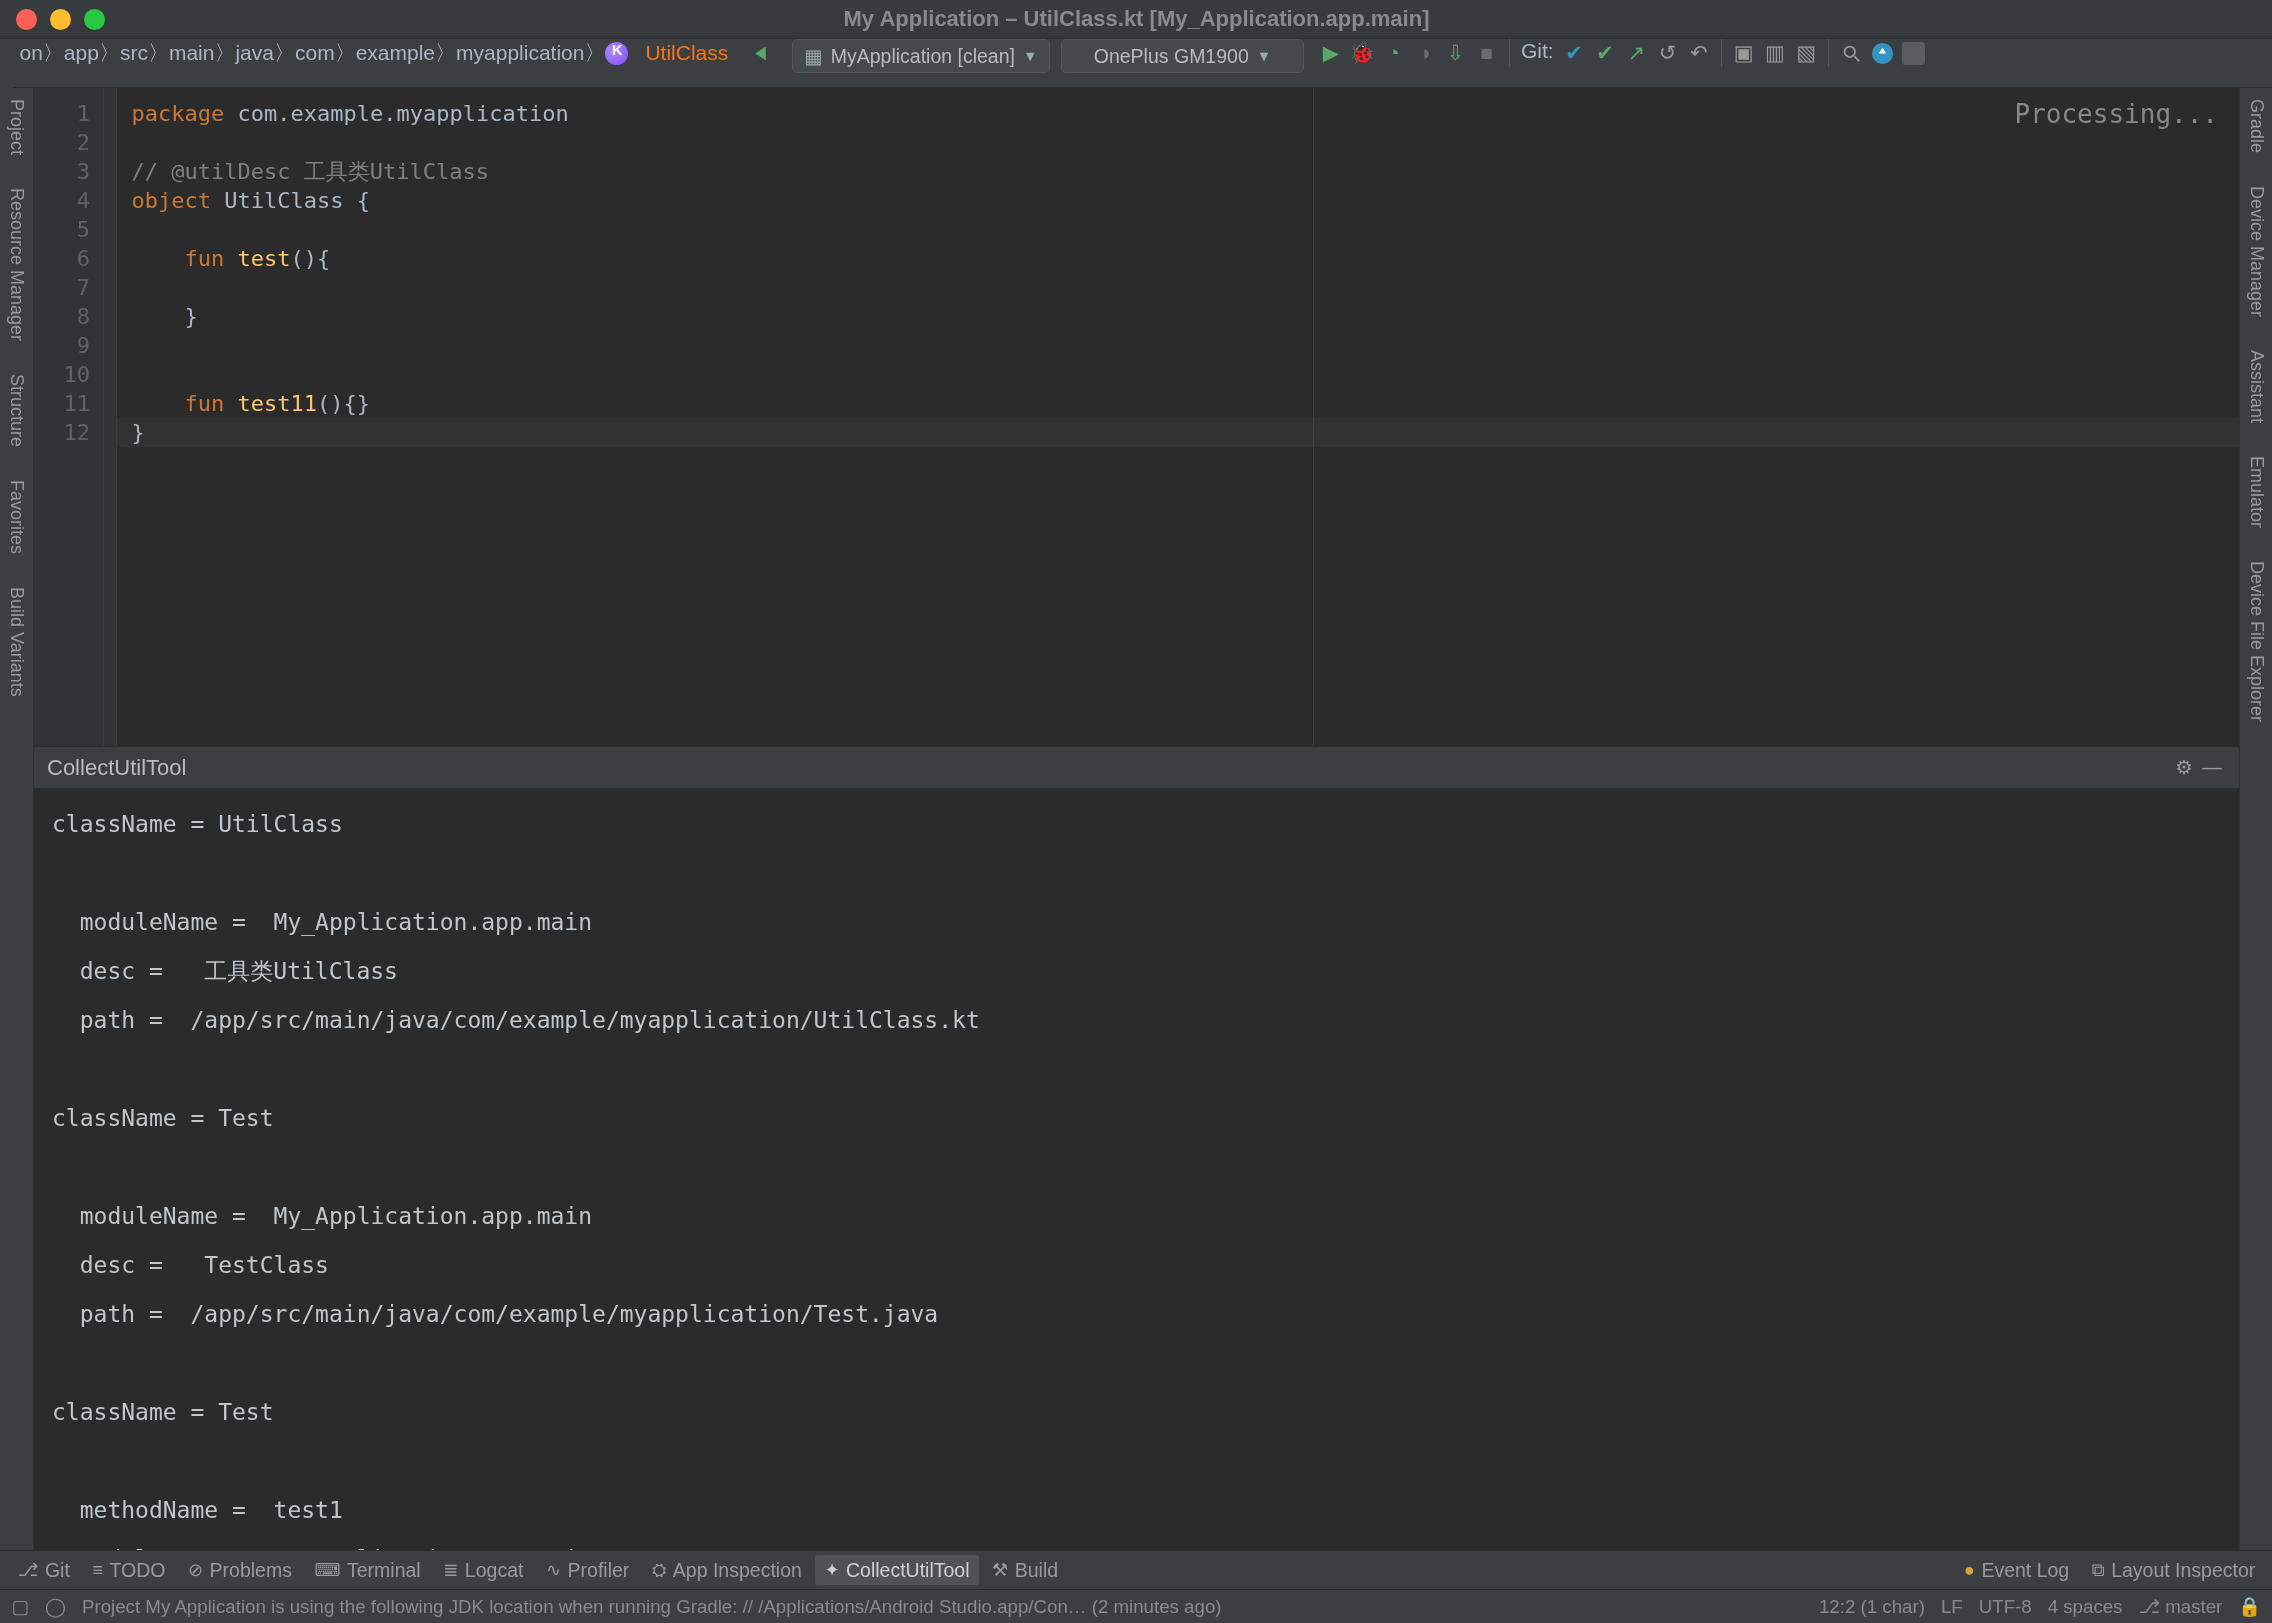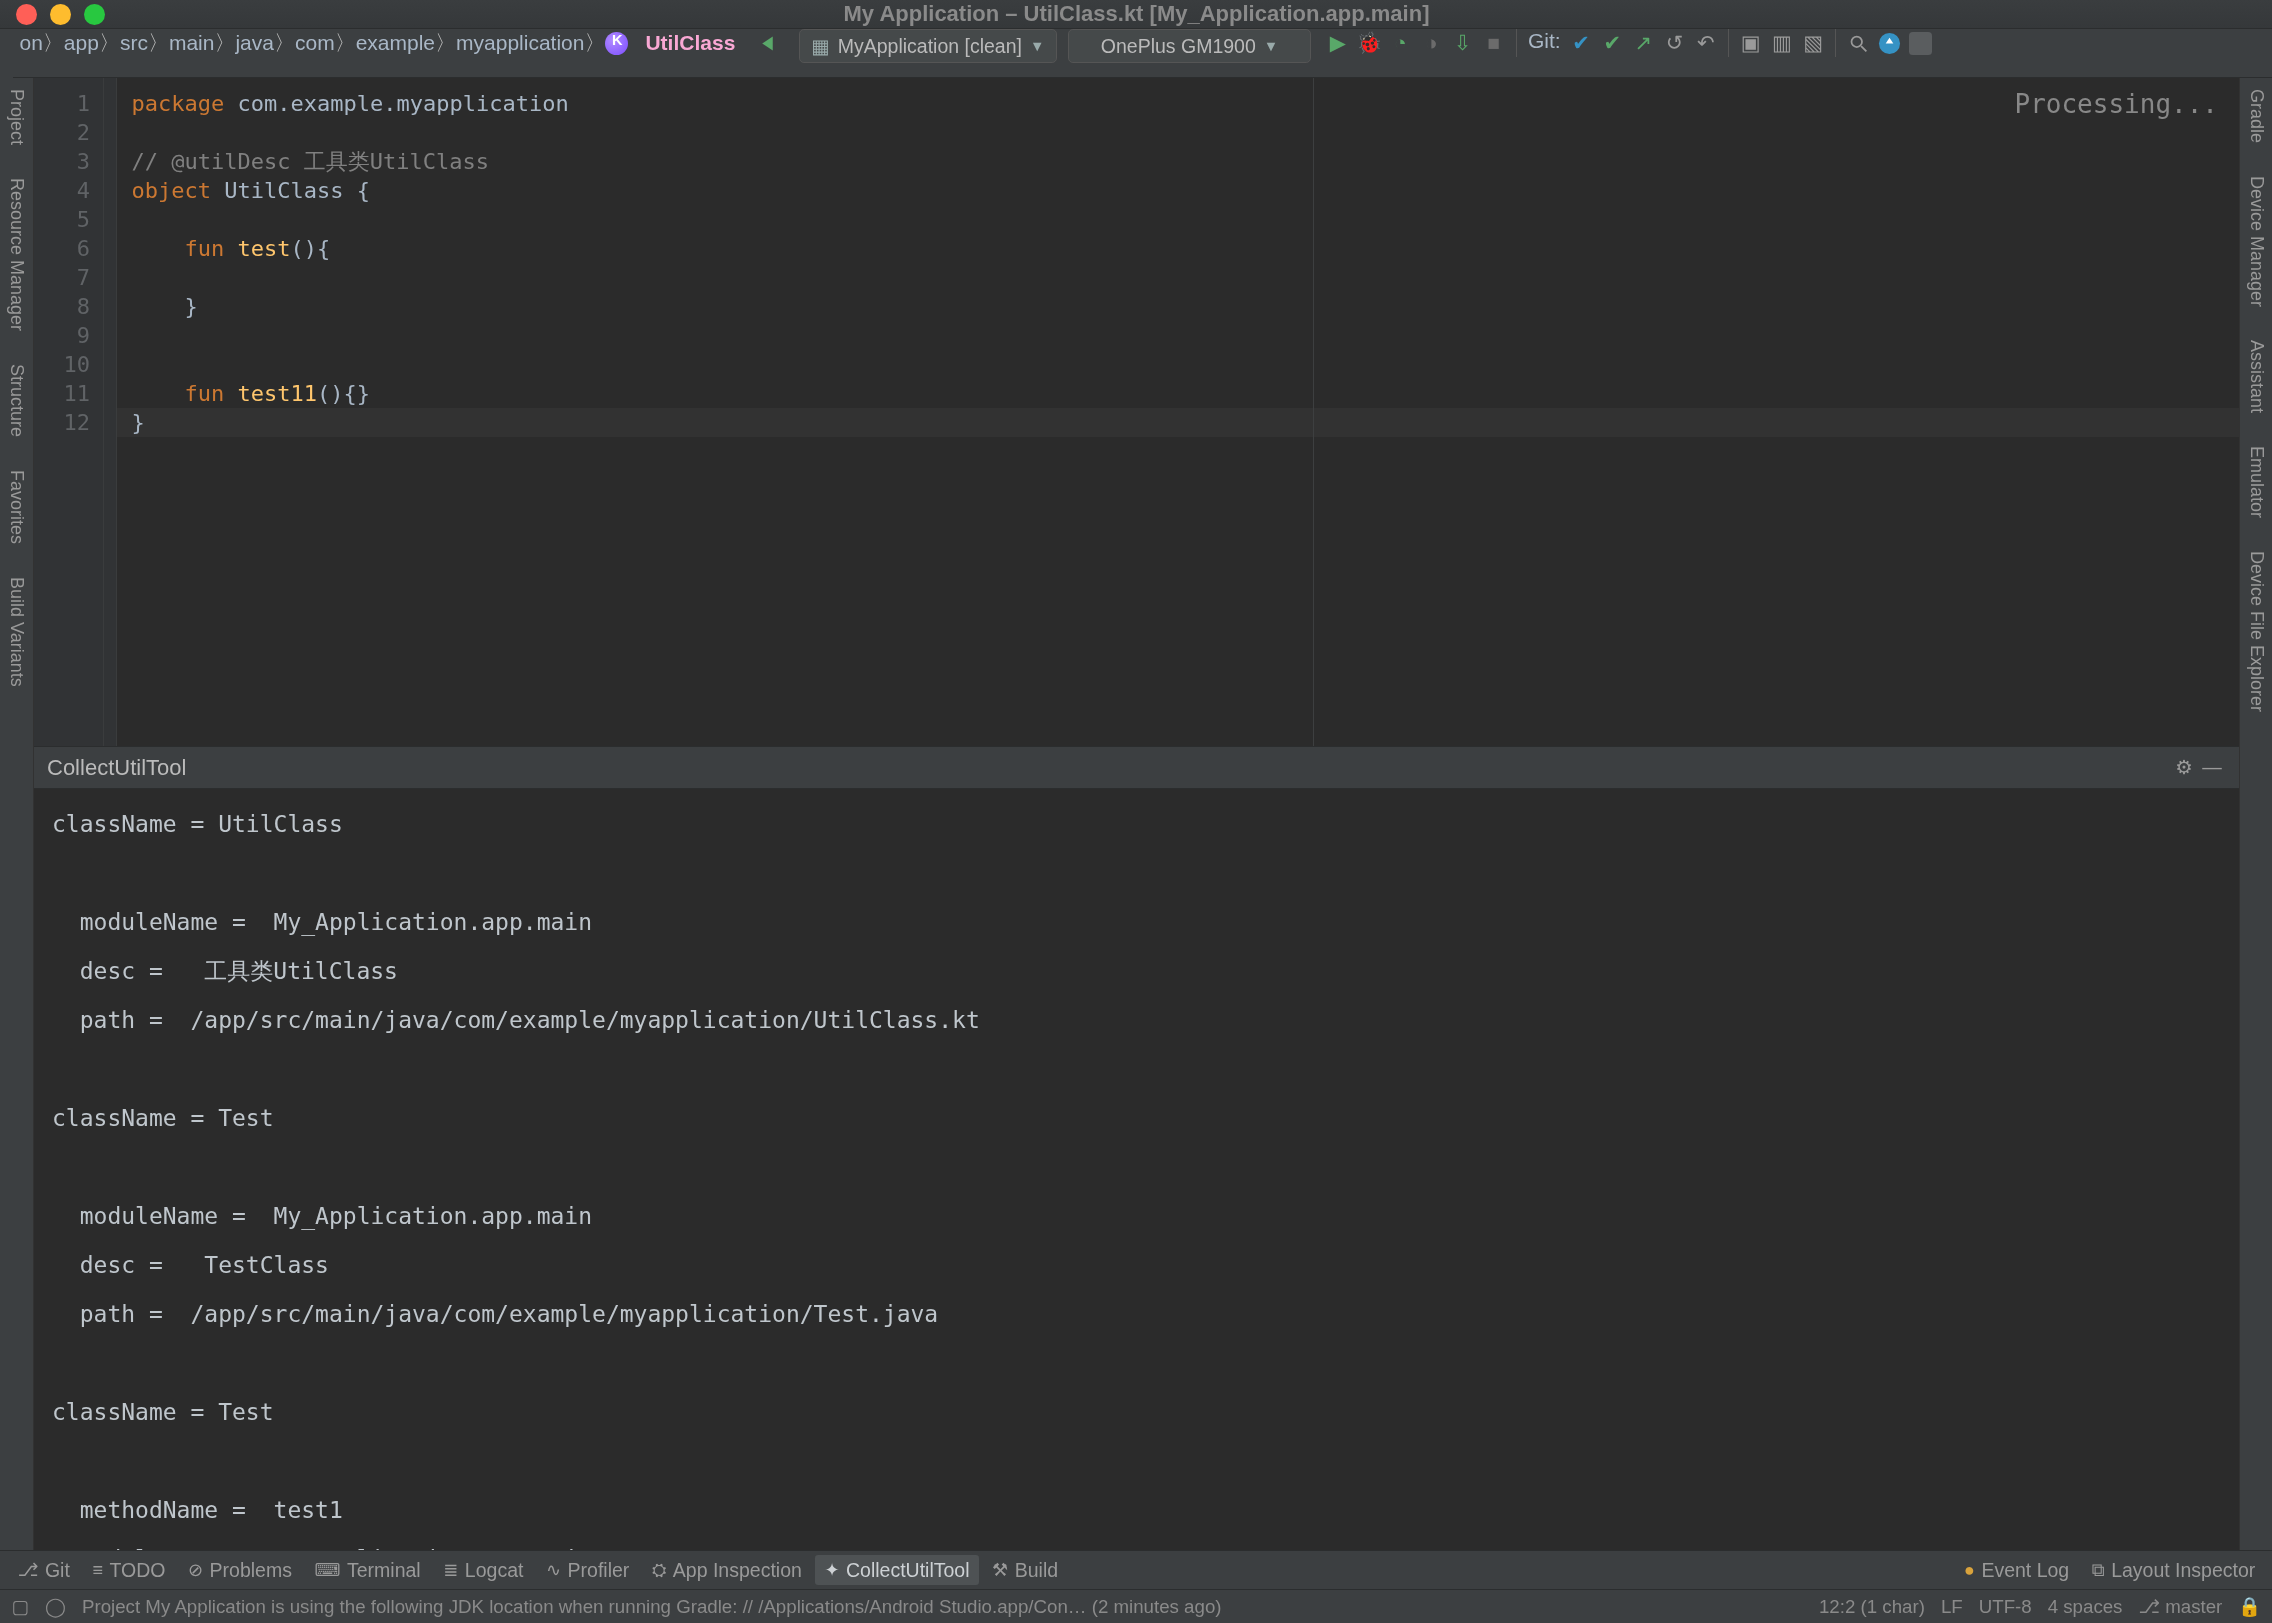--- a/index.html
+++ b/index.html
@@ -6,21 +6,21 @@
   html, body { width: 2273px; height: 1623px; overflow: hidden; }
   body {
     background: #3c3f41;
     color: #bbbbbb;
     font-family: -apple-system, "Segoe UI", sans-serif;
     font-size: 21px;
     display: flex;
     flex-direction: column;
   }
   .titlebar {
-    height: 29px;
+    height: 39px;
     background: linear-gradient(#3a3d3f, #35383a);
     display: flex;
     align-items: center;
     position: relative;
     border-bottom: 0.8px solid #2b2d2e;
   }
   .traffic { display: flex; gap: 13px; padding-left: 16px; }
   .traffic .dot { width: 21px; height: 21px; border-radius: 50%; }
   .dot.red { background: #ff5f57; }
   .dot.yellow { background: #febc2e; }
@@ -30,21 +30,21 @@
     height: 49px;
     display: flex;
     align-items: flex-start;
     padding: 0 6.5px;
     background: #3c3f41;
     border-bottom: 0.8px solid #2b2d2e;
     gap: 3.2px;
     margin-left: 13px;
   }
   .crumb { color: #a9b7c6; font-size: 21px; display: flex; align-items: center; gap: 4.9px; cursor: pointer; }
-  .crumb.last { color: #f9a8d4; font-weight: 700; gap: 17px; }
+  .crumb.last { color: #f97316; font-weight: 400; gap: 17px; }
   .kfile-icon { width: 23px; height: 23px; border-radius: 50%; background: radial-gradient(circle at 35% 35%, #b18bff, #7c4dff); display: inline-block; position: relative; }
   .kfile-icon::after { content: "K"; position: absolute; top: 0.8px; left: 6.5px; font-size: 14.6px; color: #fff; font-weight: 700; }
   .toolbar-spacer { flex: 1; }
   .combo {
     height: 34px; background: #45494a; border: 0.8px solid #555; border-radius: 4.9px;
     display: flex; align-items: center; padding: 0 11.4px; color: #bbb; font-size: 19.5px; gap: 8px;
   }
   .combo .tri { font-size: 14.6px; color: #9aa; }
   .tb-icon { width: 28px; height: 28px; display: flex; align-items: center; justify-content: center; font-size: 21px; cursor: pointer; }
   .tb-sep { width: 0.8px; height: 28px; background: #555; margin: 0 4.9px; }

